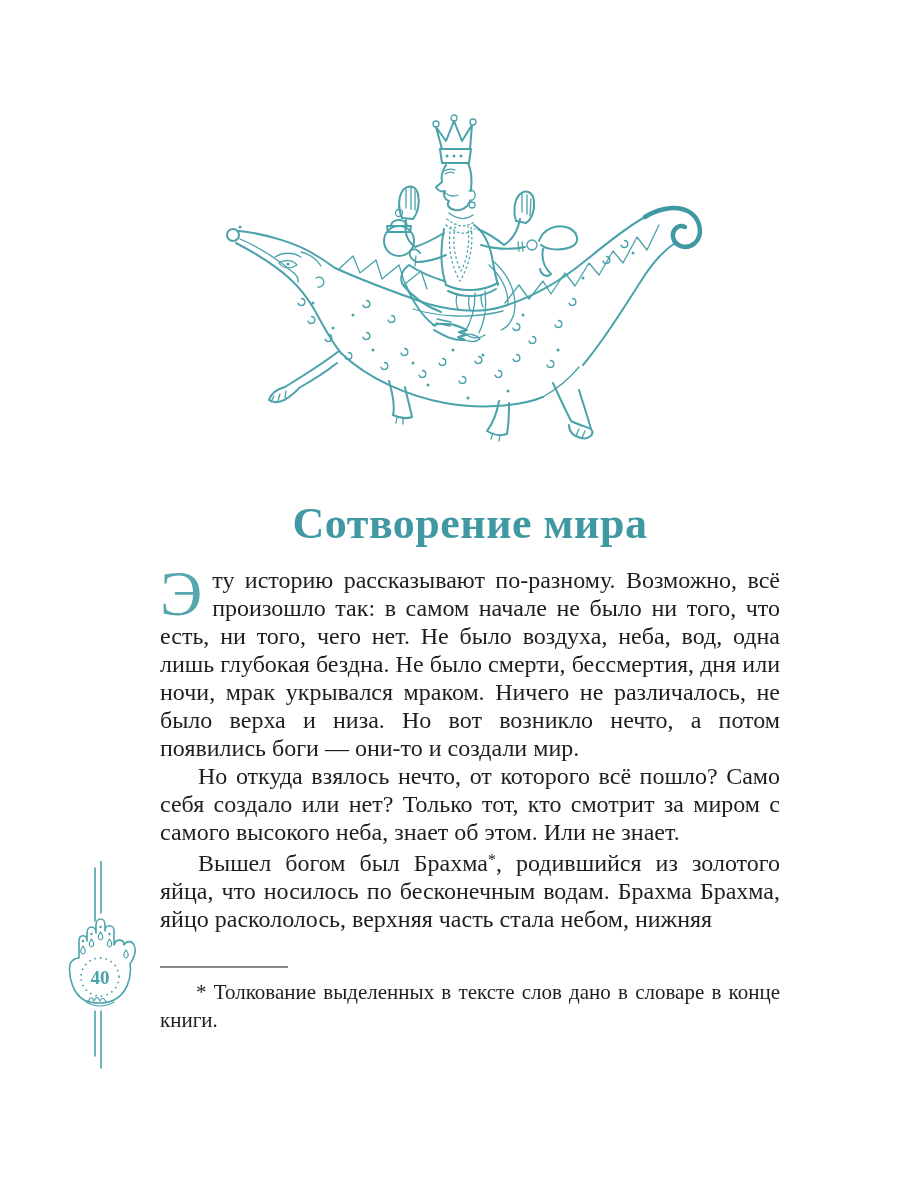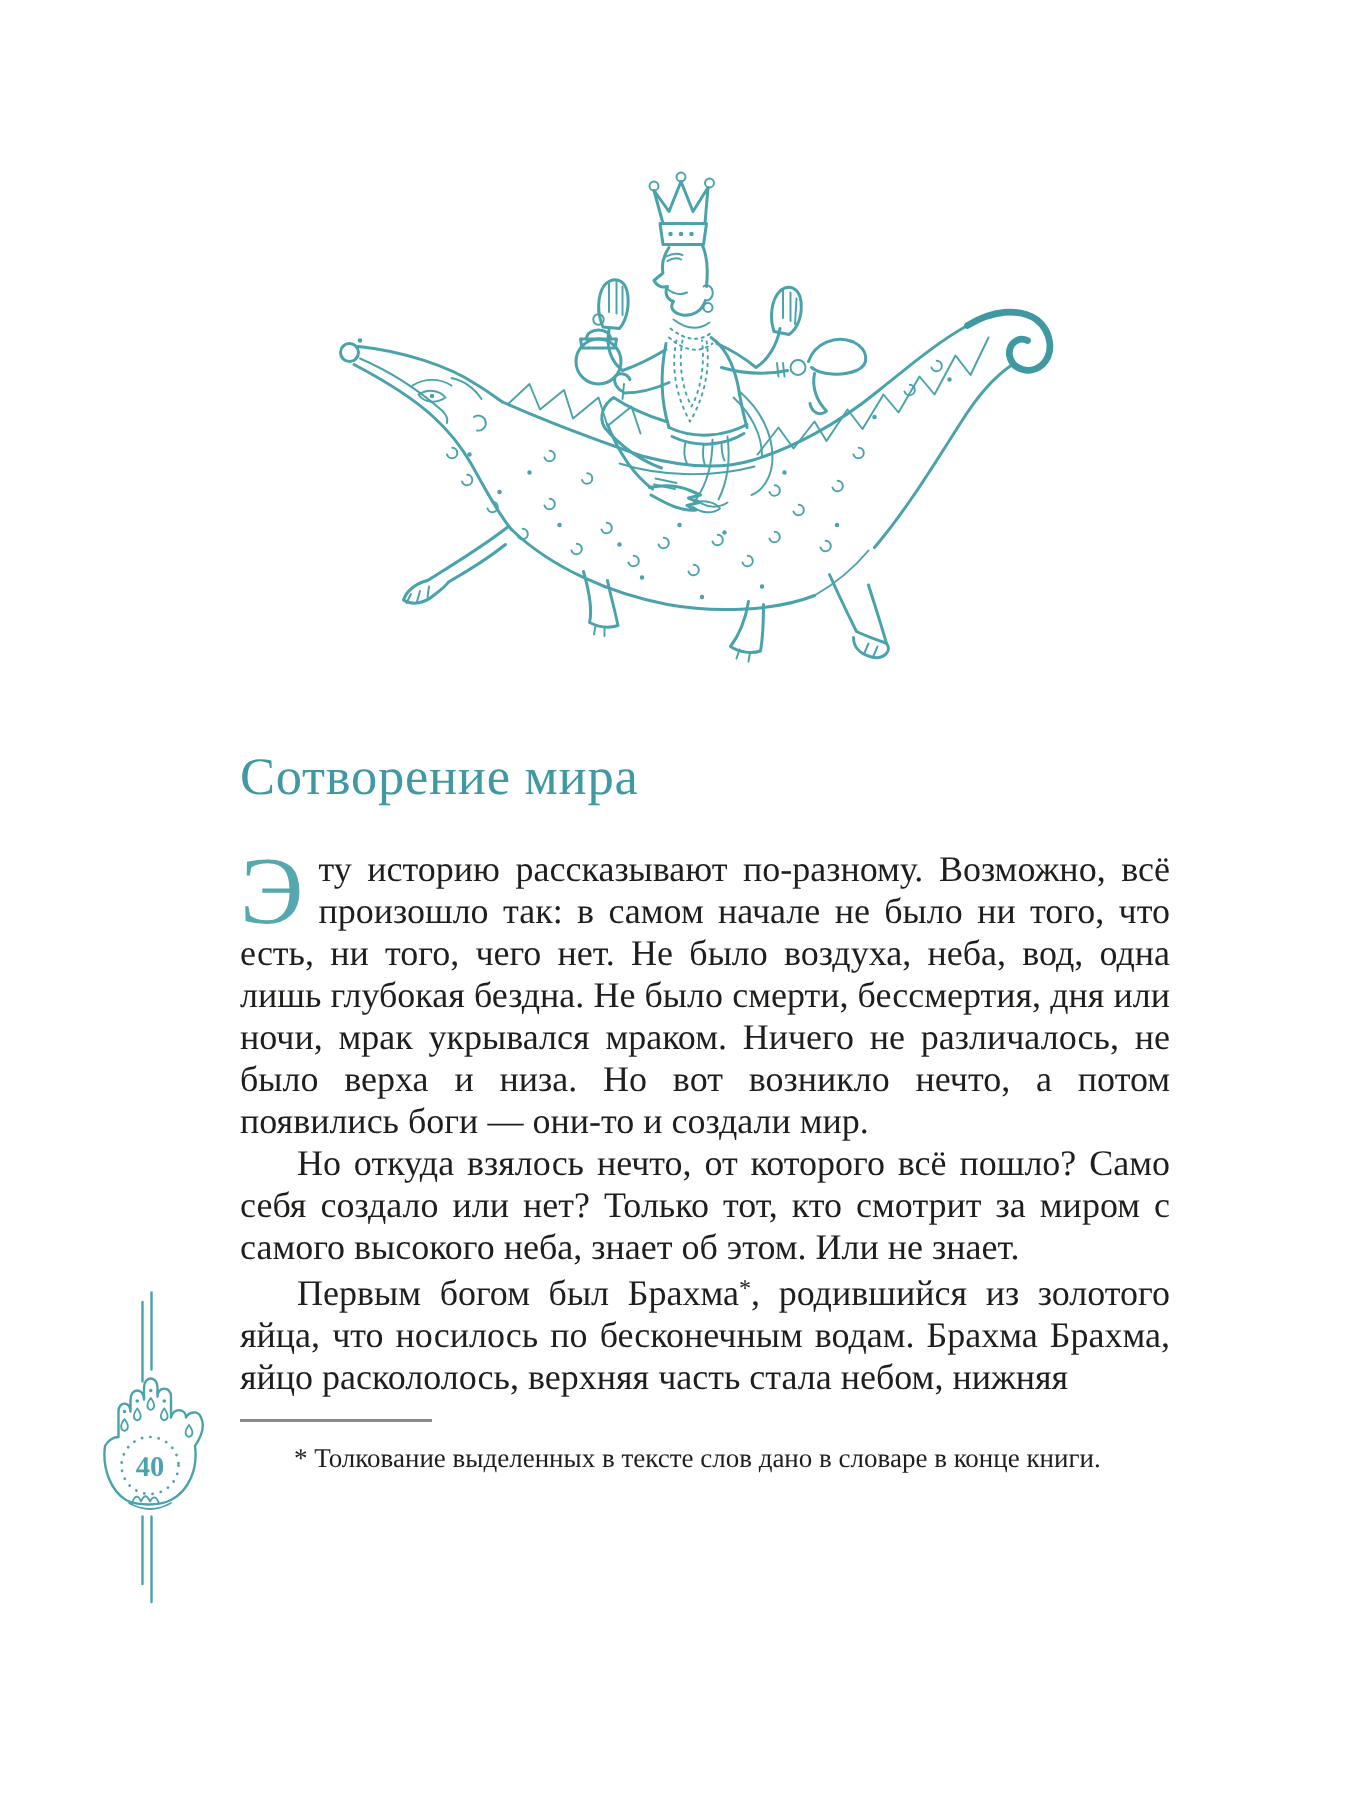--- a/index.html
+++ b/index.html
@@ -4,38 +4,38 @@
 <style>
   html,body{margin:0;padding:0;}
   body{
     width:900px;height:1200px;background:#ffffff;position:relative;
     font-family:"Liberation Serif","DejaVu Serif",serif;color:#1e1e1c;
     overflow:hidden;
   }
   .illustration{position:absolute;left:213px;top:113px;width:515px;height:340px;}
   .title{
     position:absolute;left:160px;top:498px;width:620px;margin:0;
-    text-align:left;font-size:35px;font-weight:normal;color:#3f98a2;
+    text-align:center;font-size:44px;font-weight:bold;color:#3f98a2;
     font-family:"Liberation Serif","DejaVu Serif",serif;letter-spacing:.5px;
   }
   .text-col{
     position:absolute;left:160px;top:566px;width:620px;
     font-size:24px;line-height:28px;text-align:justify;
   }
   .text-col p{margin:0;}
   .text-col p.indent{text-indent:38px;}
   .dropcap{
     float:left;color:#56a7ae;font-size:64px;line-height:52px;
     padding:2px 10px 0 0;font-weight:400;
   }
   .term{font-weight:normal;}
   sup.star{font-size:16px;vertical-align:6px;}
   .footnote{
-    position:absolute;left:160px;top:946px;width:620px;
-    font-size:18px;line-height:28px;text-align:justify;
+    position:absolute;left:160px;top:966px;width:620px;
+    font-size:21px;line-height:28px;text-align:justify;
   }
   .footnote-rule{width:128px;height:0;border-top:2px solid #8a8a8a;margin:0 0 10px 0;}
   .footnote p{margin:0;text-indent:36px;}
   .margin-ornament{position:absolute;left:62px;top:861px;width:76px;height:212px;}
   svg .ln{fill:none;stroke:#4aa2ab;stroke-width:2;stroke-linecap:round;stroke-linejoin:round;}
   svg .thin{stroke-width:1.3;}
   svg .thick{stroke:#3f98a2;stroke-width:4.5;}
   svg .dots{stroke-width:3;}
   .pgnum{
     font-family:"Liberation Serif","DejaVu Serif",serif;font-size:19px;
@@ -157,21 +157,21 @@
       <path class="thin" d="M200,196 C225,204 260,206 290,198"></path>
     </g>
   </svg>
 </div>
 
 <h1 class="title">Сотворение мира</h1>
 
 <div class="text-col">
   <p><span class="dropcap">Э</span><span>ту историю рассказывают по-разному. Возможно, всё произошло так: в самом начале не было ни того, что есть, ни того, чего нет. Не было воздуха, неба, вод, одна лишь глубокая бездна. Не было смерти, бессмертия, дня или ночи, мрак укрывался мраком. Ничего не различалось, не было верха и низа. Но вот возникло нечто, а потом появились боги — они-то и создали мир.</span></p>
   <p class="indent">Но откуда взялось нечто, от которого всё пошло? Само себя создало или нет? Только тот, кто смотрит за миром с самого высокого неба, знает об этом. Или не знает.</p>
-  <p class="indent"><span>Первым богом был </span><b class="term">Брахма</b><sup class="star">*</sup><span>, родившийся из золотого яйца, что носилось по бесконечным водам. Брахма Брахма, яйцо раскололось, верхняя часть стала небом, нижняя</span></p>
+  <p class="indent"><span>Вышел богом был </span><b class="term">Брахма</b><sup class="star">*</sup><span>, родившийся из золотого яйца, что носилось по бесконечным водам. Брахма Брахма, яйцо раскололось, верхняя часть стала небом, нижняя</span></p>
 </div>
 
 <div class="footnote">
   <div class="footnote-rule"></div>
   <p><span>*</span> <span>Толкование выделенных в тексте слов дано в словаре в конце книги.</span></p>
 </div>
 
 <div class="margin-ornament">
   <svg viewBox="0 0 76 212" width="76" height="212" aria-hidden="true">
     <g fill="none" stroke="#4aa2ab" stroke-width="1.6" stroke-linecap="round" stroke-linejoin="round">

